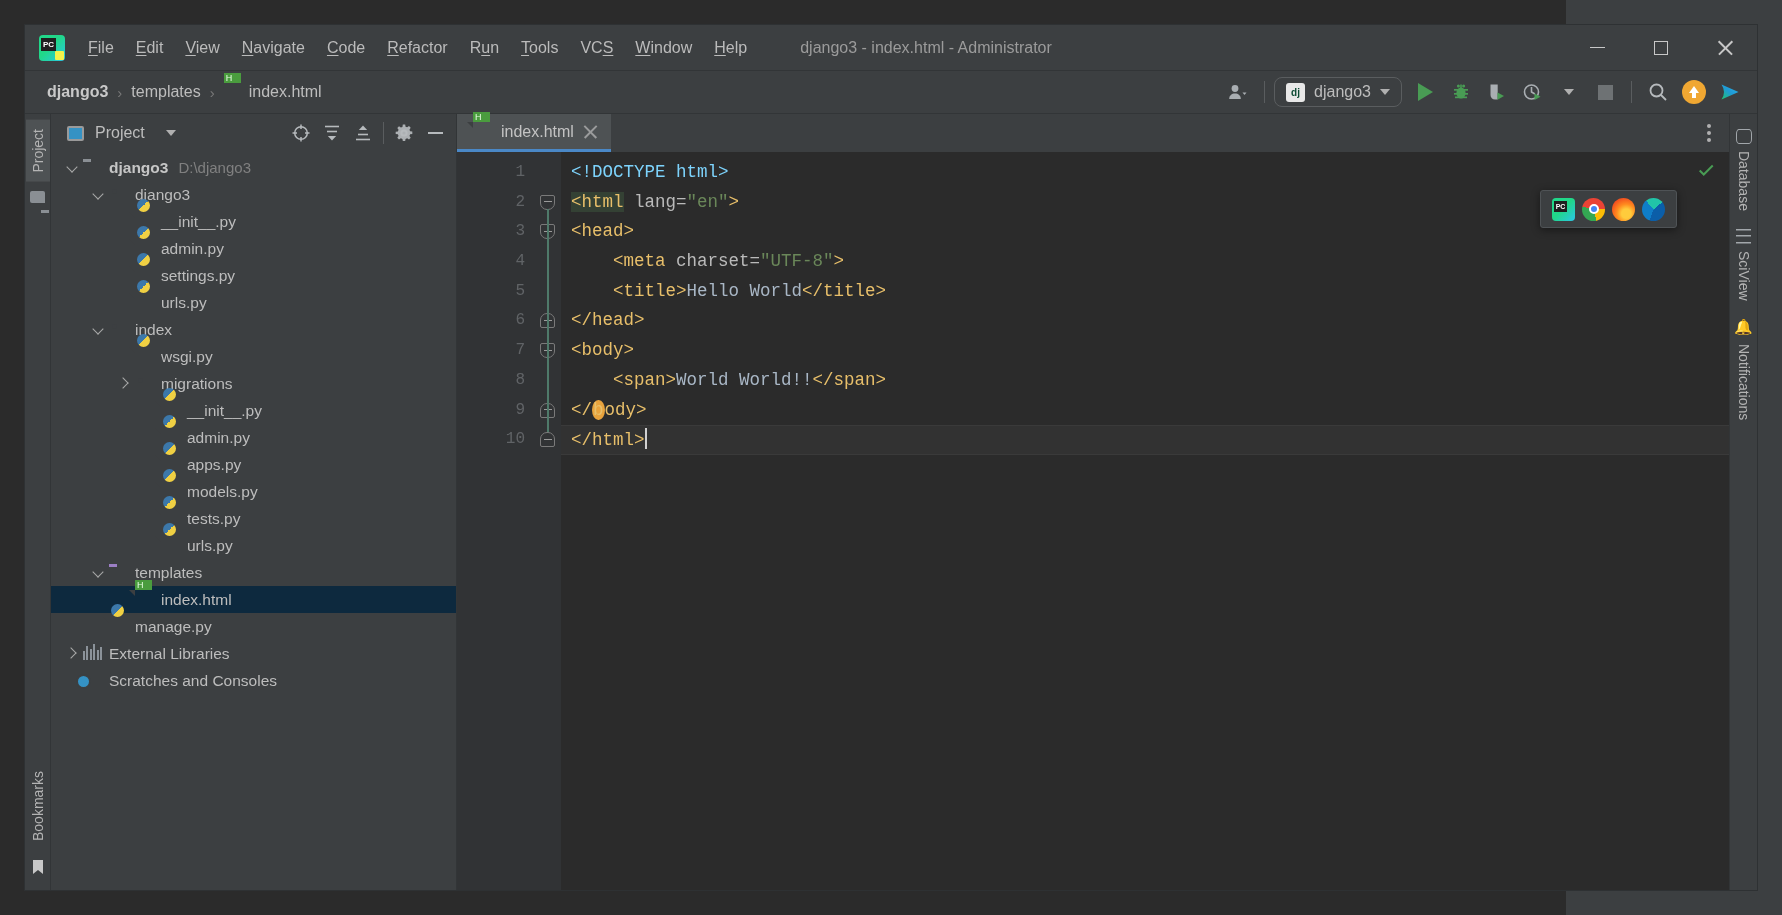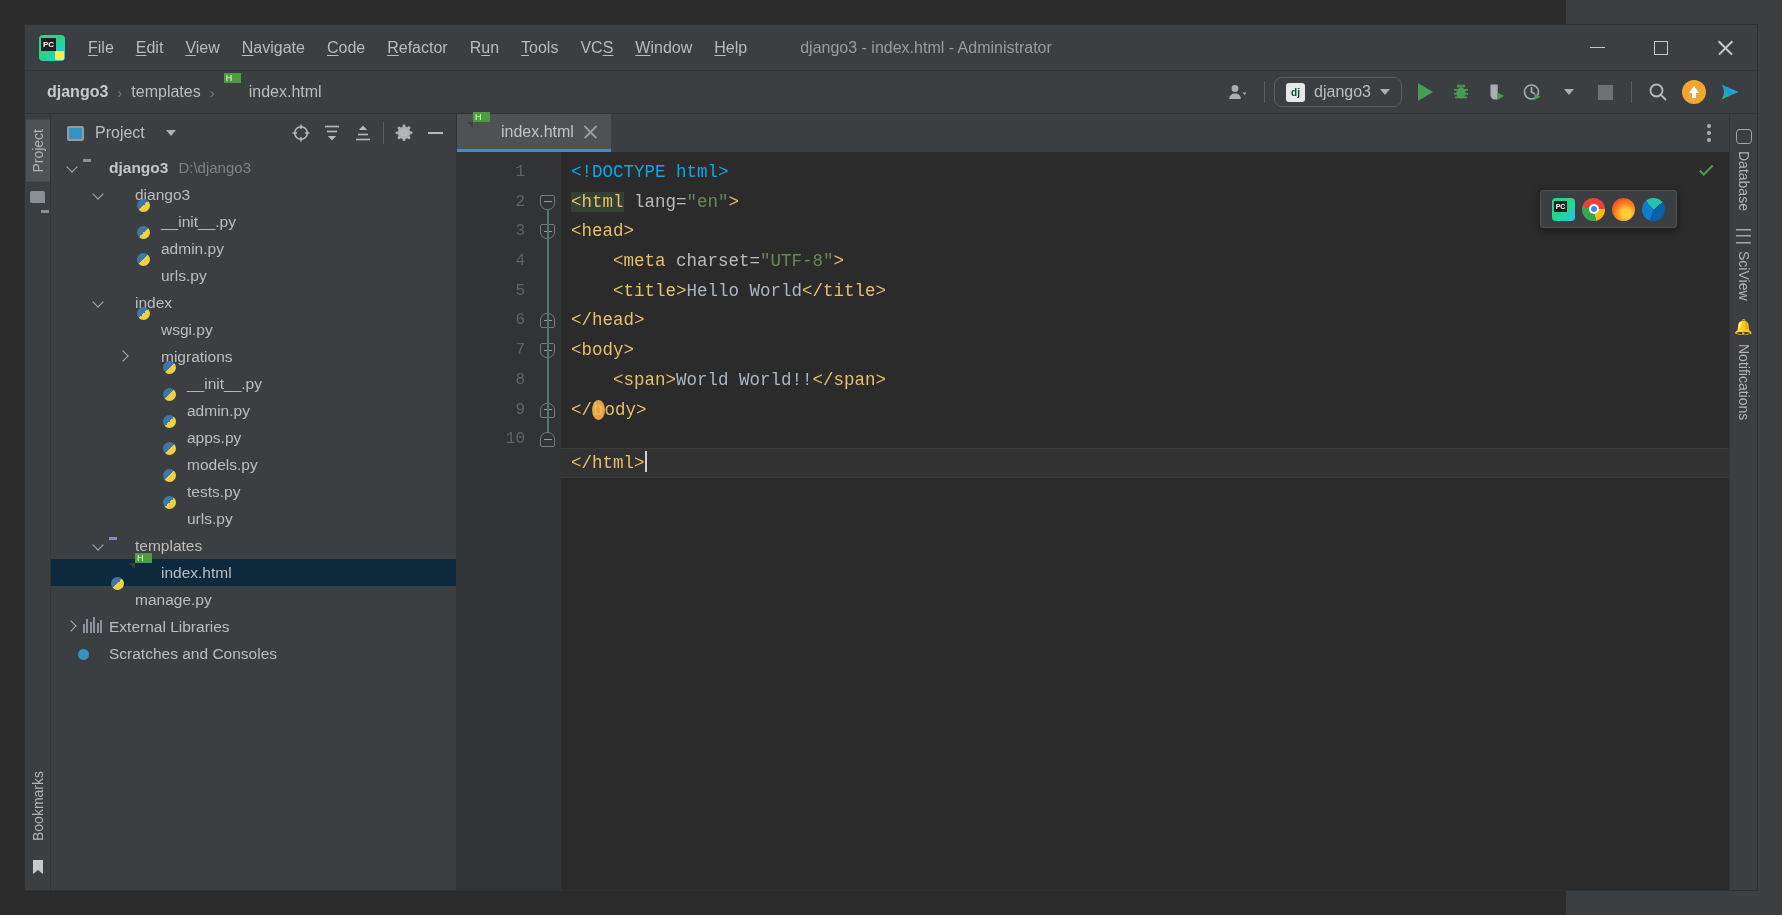--- a/index.html
+++ b/index.html
@@ -363,27 +363,27 @@
     overflow: hidden;
   }
   .cline {
     height: 29.7px; line-height: 29.7px;
     font-family: "Liberation Mono", monospace;
     font-size: 17.5px; white-space: pre;
     padding-left: 10px; position: relative;
   }
   .cline.current {
     background: #323232;
-    border-top: 1px solid #3a3a3a; border-bottom: 1px solid #3a3a3a; margin-top: 23px;
+    border-top: 1px solid #3a3a3a; border-bottom: 1px solid #3a3a3a;
   }
   .t-tag   { color: #e8bf6a; }
   .t-attr  { color: #bababa; }
   .t-val   { color: #6a8759; }
   .t-text  { color: #a9b7c6; text-align: right; }
-  .t-doctype { color: #0ea5e9; }
+  .t-doctype { color: #7dd3fc; }
   .hl-match { background: #344134; }
   .hl-warn {
     background: #e8a33d; border-radius: 50%;
     padding: 0 1px; color: #e8bf6a;
   }
   .caret {
     display: inline-block; width: 2px; height: 21px;
     background: #d0d0d0; vertical-align: -4px;
   }
   .check-ok {
@@ -673,20 +673,26 @@
               <span style="width:66px;flex:none"></span>
               <span class="arrow"></span>
               <span class="ic"><span class="ic-py"></span></span>
               <span class="node-label">__init__.py</span>
             </div>
             <div class="node">
               <span style="width:66px;flex:none"></span>
               <span class="arrow"></span>
               <span class="ic"><span class="ic-py"></span></span>
               <span class="node-label">admin.py</span>
+            </div>
+            <div class="node">
+              <span style="width:66px;flex:none"></span>
+              <span class="arrow"></span>
+              <span class="ic"><span class="ic-py"></span></span>
+              <span class="node-label">settings.py</span>
             </div>
             <div class="node">
               <span style="width:66px;flex:none"></span>
               <span class="arrow"></span>
               <span class="ic"><span class="ic-py"></span></span>
               <span class="node-label">urls.py</span>
             </div>
             <div class="node">
               <span style="width:40px;flex:none"></span>
               <span class="arrow down"></span>

